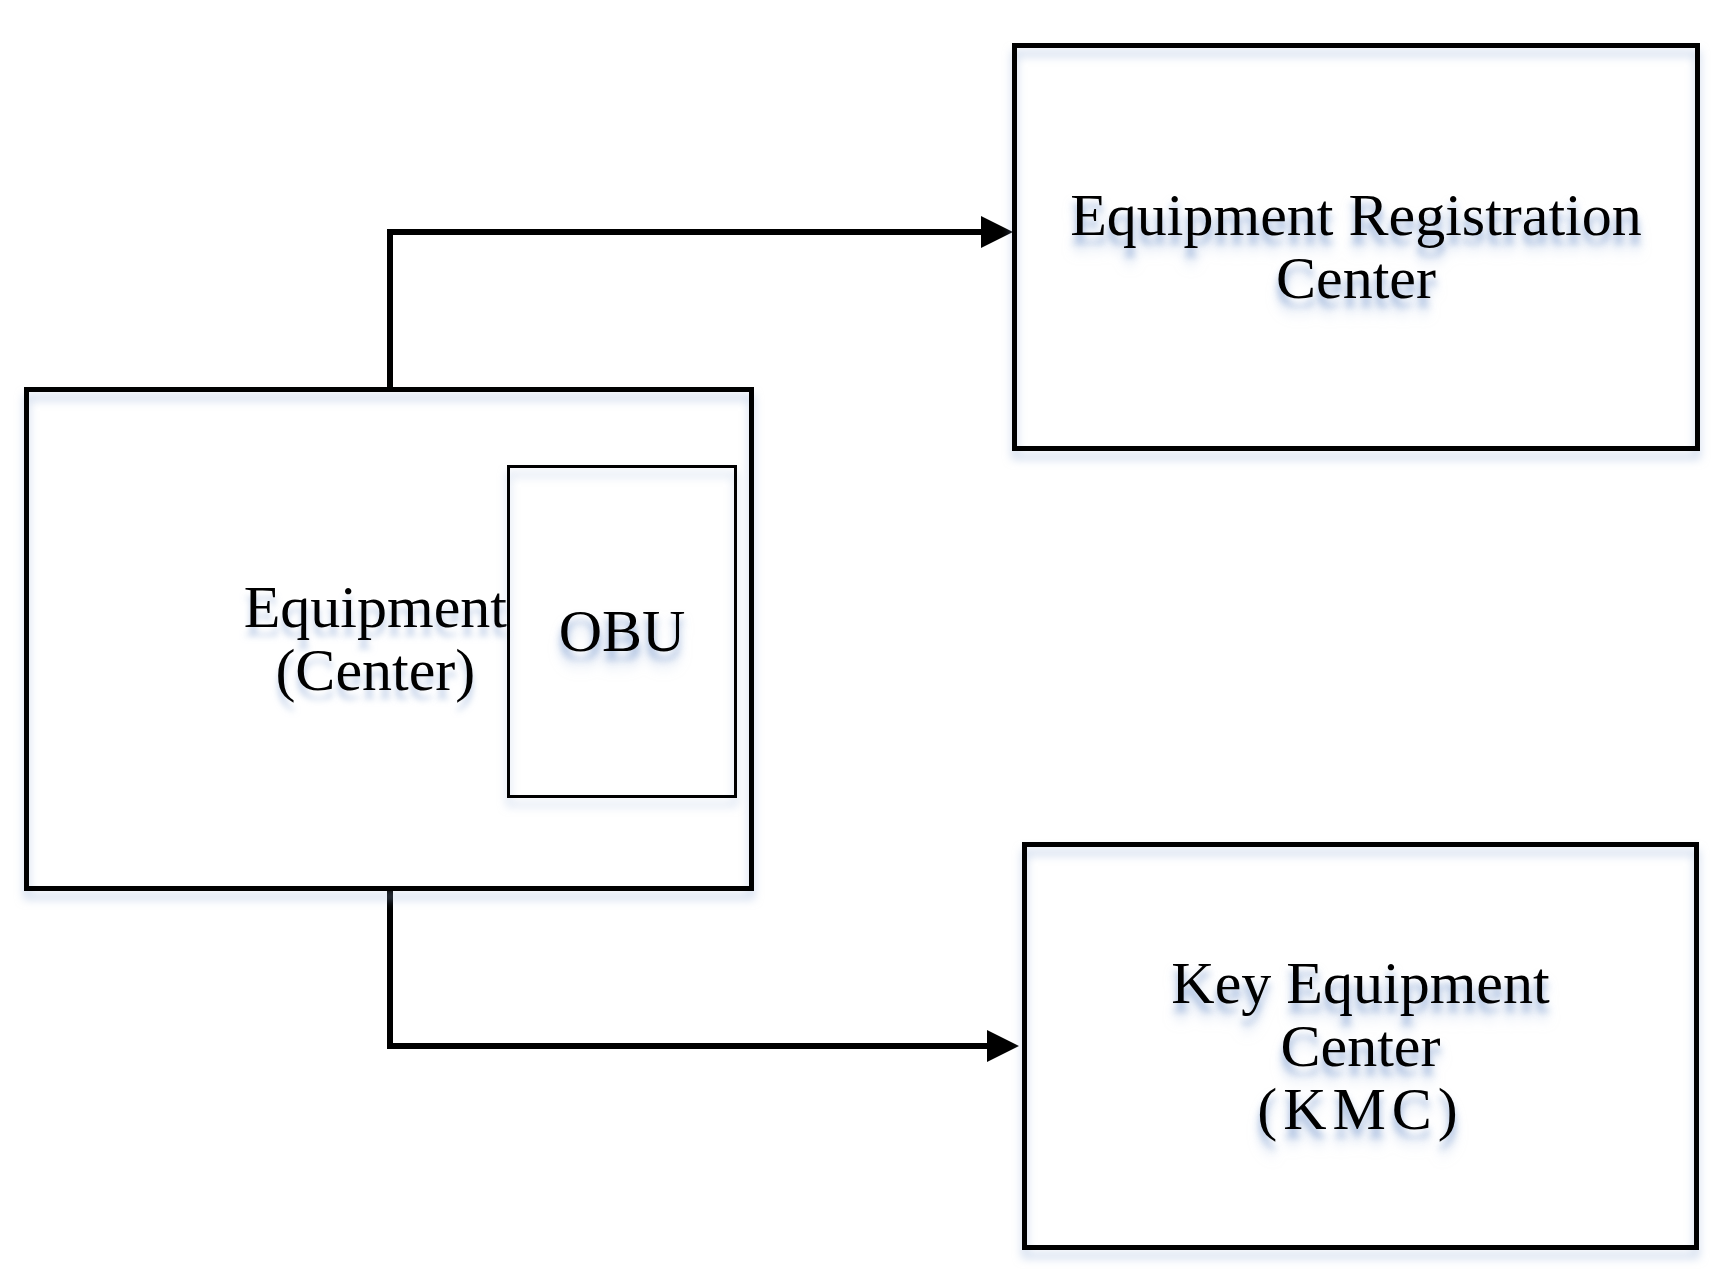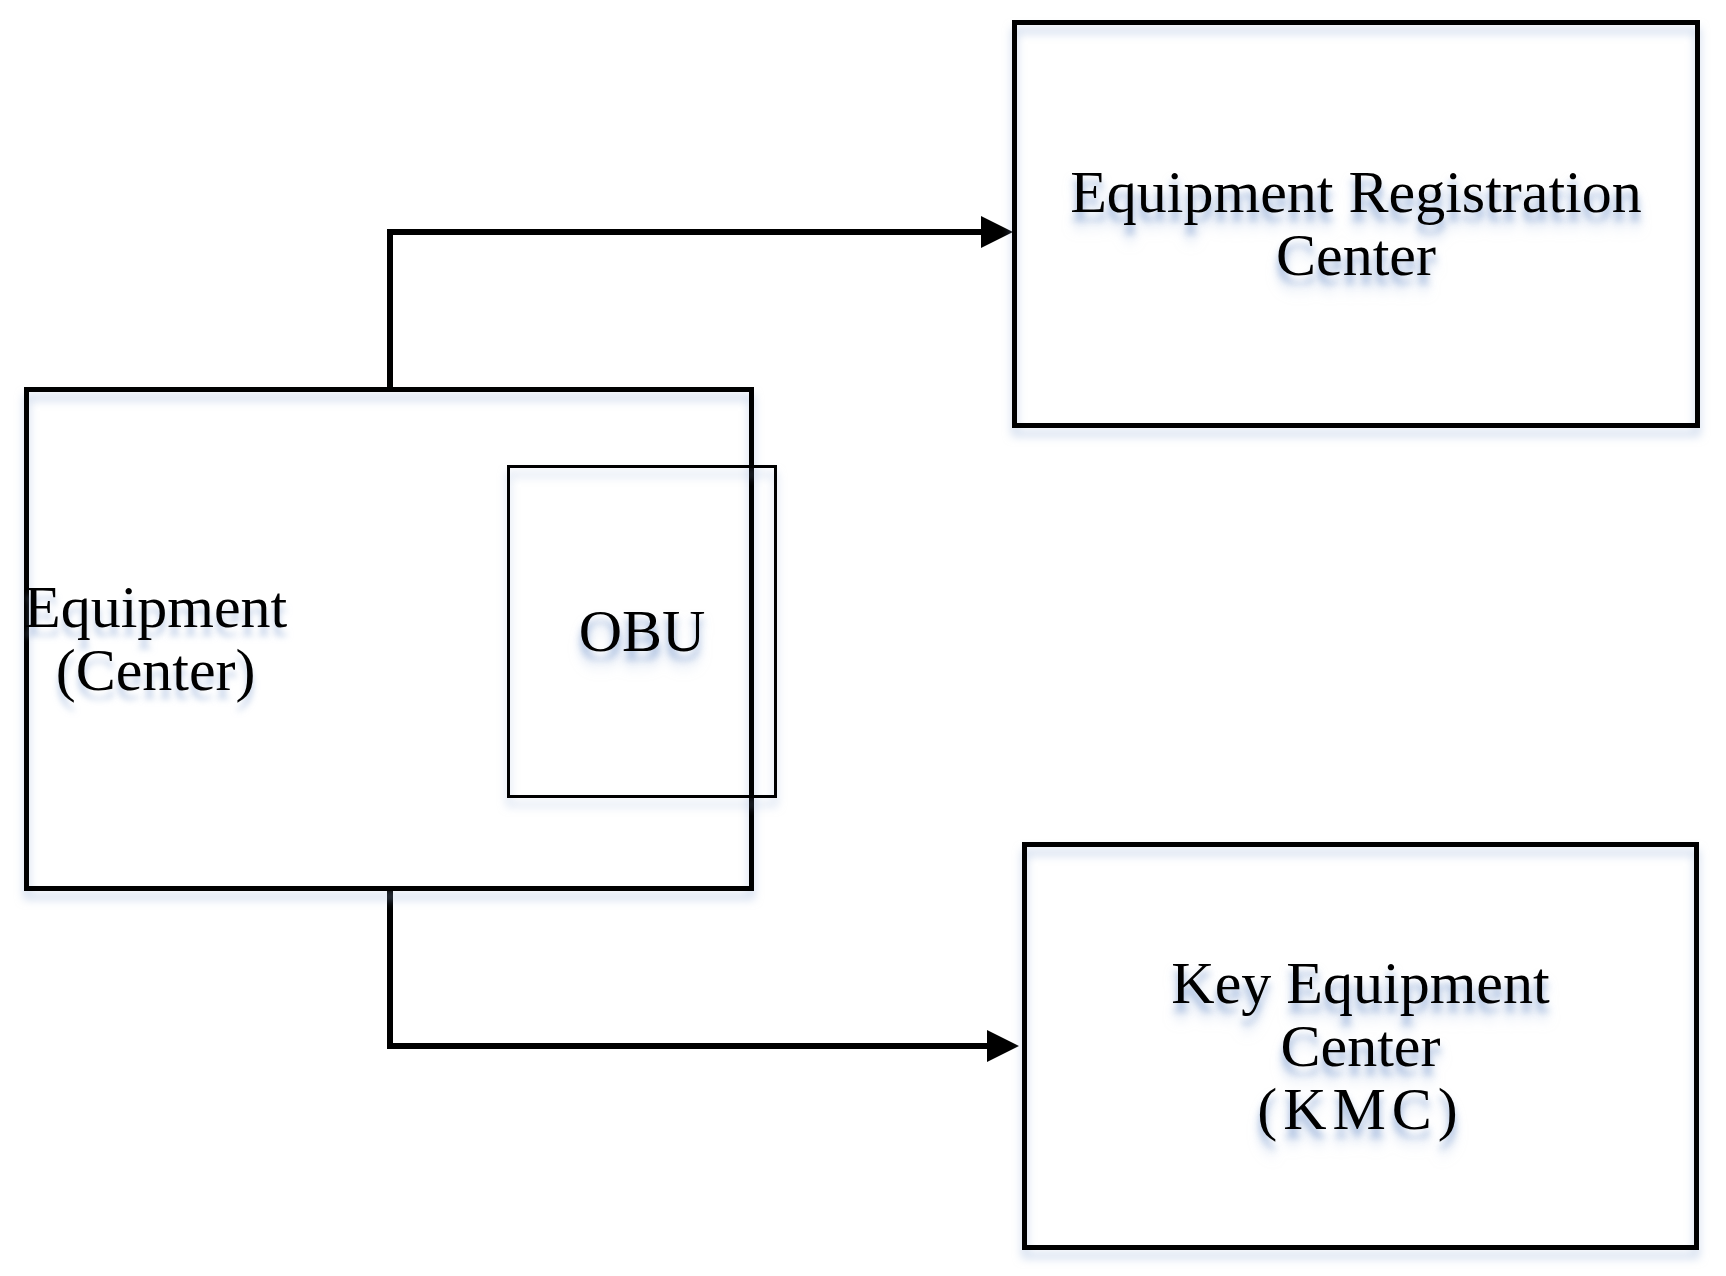--- a/index.html
+++ b/index.html
@@ -36,21 +36,21 @@
     white-space: nowrap;
     text-shadow: 0 9px 6px rgba(152, 176, 216, 0.60);
   }
   .label .paren-line { letter-spacing: 6px; }
 
   
   .floating-label {
     position: absolute;
     display: flex;
     align-items: center;
-    justify-content: flex-start;
+    justify-content: flex-end;
   }
 
   
   .line {
     position: absolute;
     background: #000000;
   }
   .arrowhead {
     position: absolute;
     width: 0;
@@ -74,25 +74,25 @@
   <div class="arrowhead" style="left:987px; top:1030px;"></div>
 
   <div class="box" style="left:24px; top:387px; width:730px; height:504px;"></div>
   <div class="floating-label" style="left:24px; top:387px; width:483px; height:504px;">
     <div class="label">
       <div>Equipment</div>
       <div>(Center)</div>
     </div>
   </div>
 
-  <div class="box thin" style="left:507px; top:465px; width:270px; height:333px;">
+  <div class="box thin" style="left:507px; top:465px; width:230px; height:333px;">
     <div class="label">OBU</div>
   </div>
 
-  <div class="box" style="left:1012px; top:20px; width:688px; height:408px;">
+  <div class="box" style="left:1012px; top:43px; width:688px; height:408px;">
     <div class="label">
       <div>Equipment Registration</div>
       <div>Center</div>
     </div>
   </div>
 
   <div class="box" style="left:1022px; top:842px; width:677px; height:408px;">
     <div class="label">
       <div>Key Equipment</div>
       <div>Center</div>

